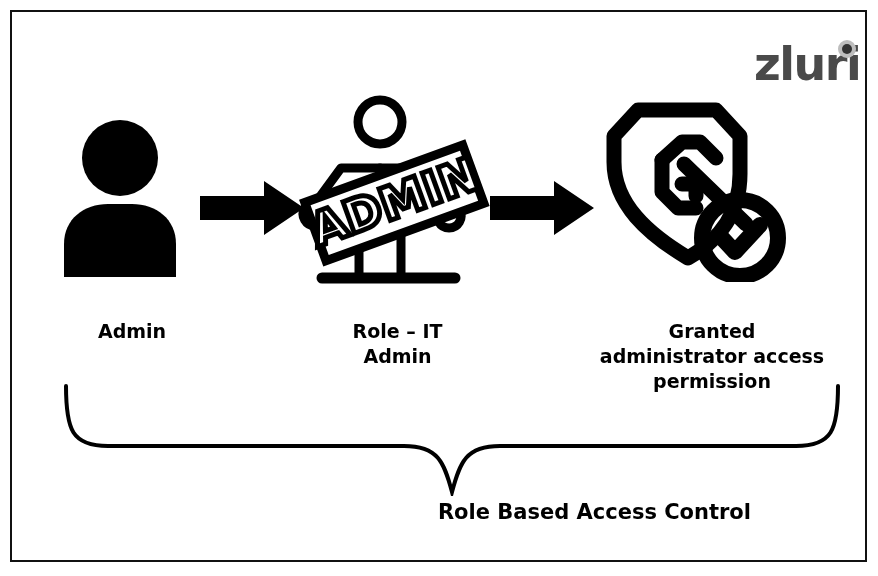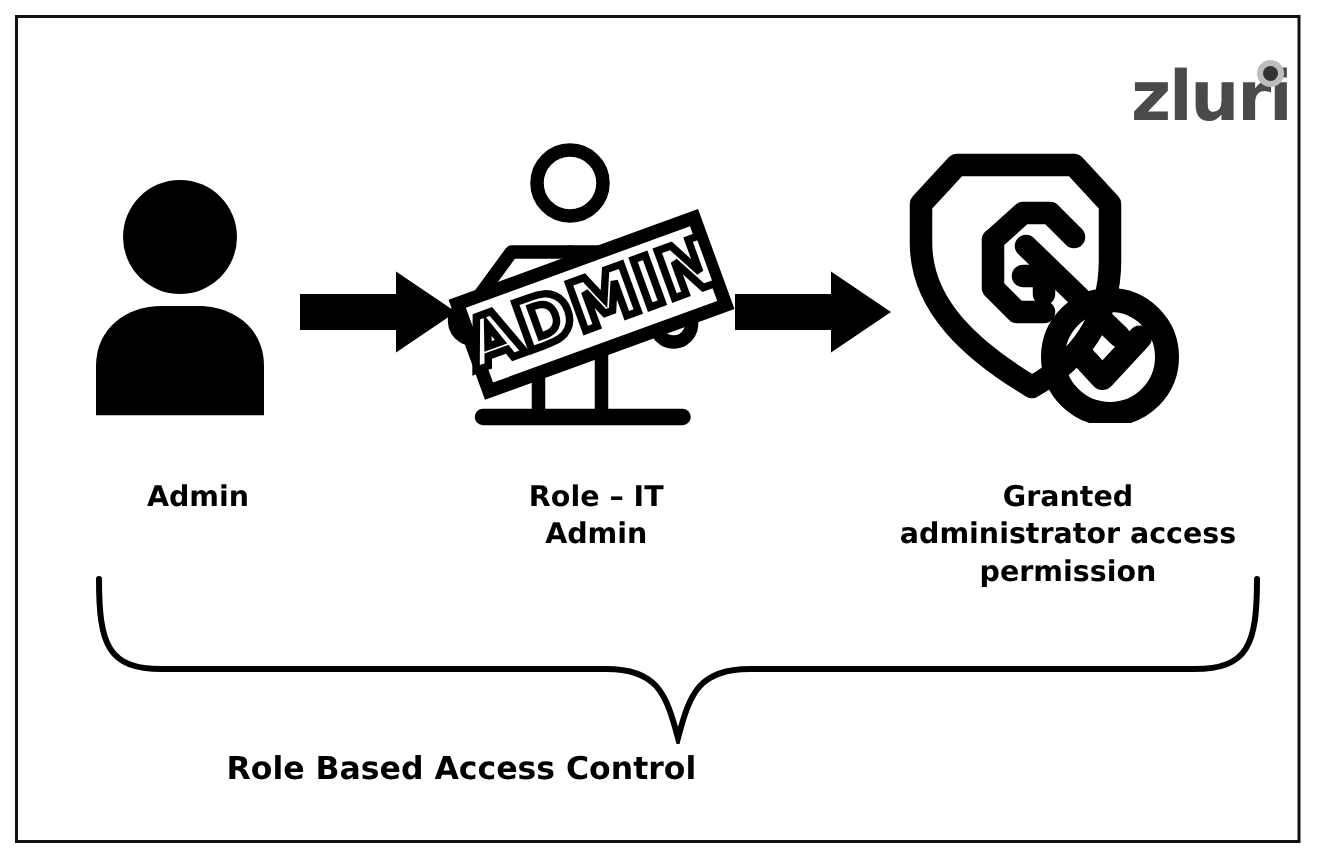--- a/index.html
+++ b/index.html
@@ -89,21 +89,21 @@
   }
   .label-user   { left: 30px;  top: 307px; width: 180px; }
   .label-role   { left: 293px; top: 307px; width: 185px; }
   .label-granted{ left: 580px; top: 307px; width: 240px; }
 
   .caption {
     position: absolute;
     left: 139px;
     top: 488px;
     width: 600px;
-    text-align: left;
+    text-align: right;
     font-family: "DejaVu Sans", sans-serif;
     font-weight: 700;
     font-size: 21px;
     color: #000000;
   }
 </style>
 </head>
 <body>
 
 <div id="canvas">

